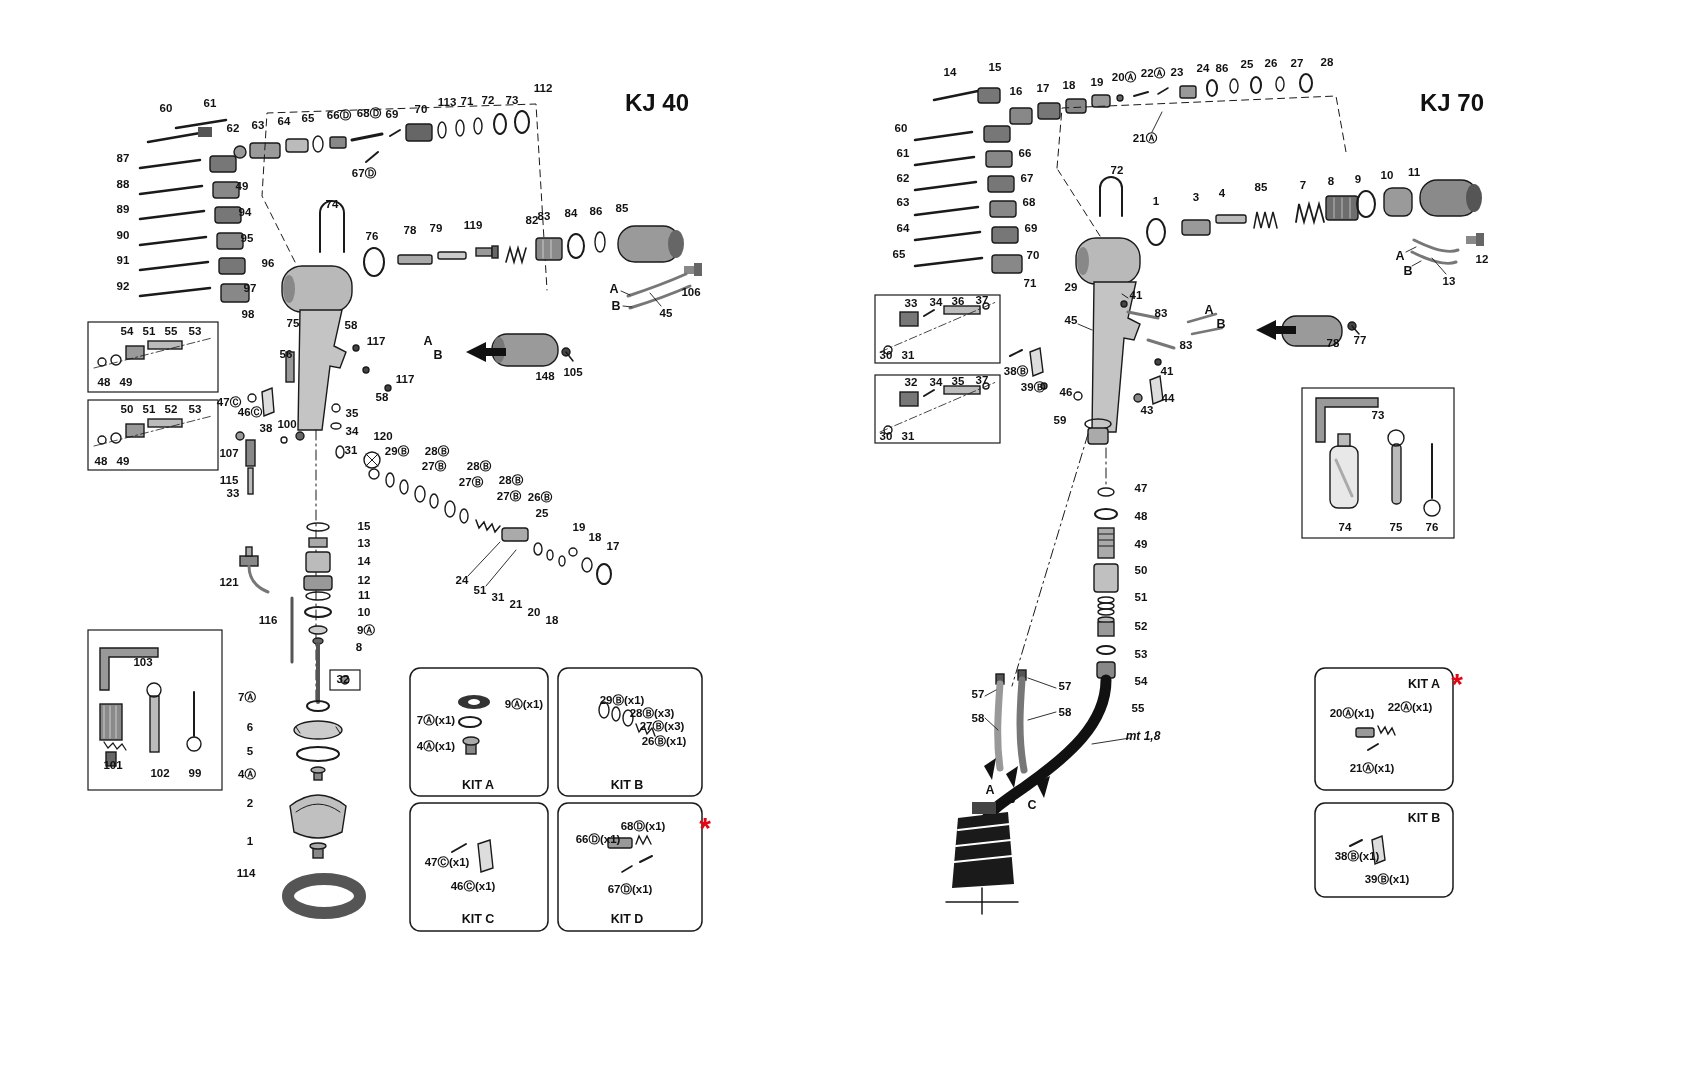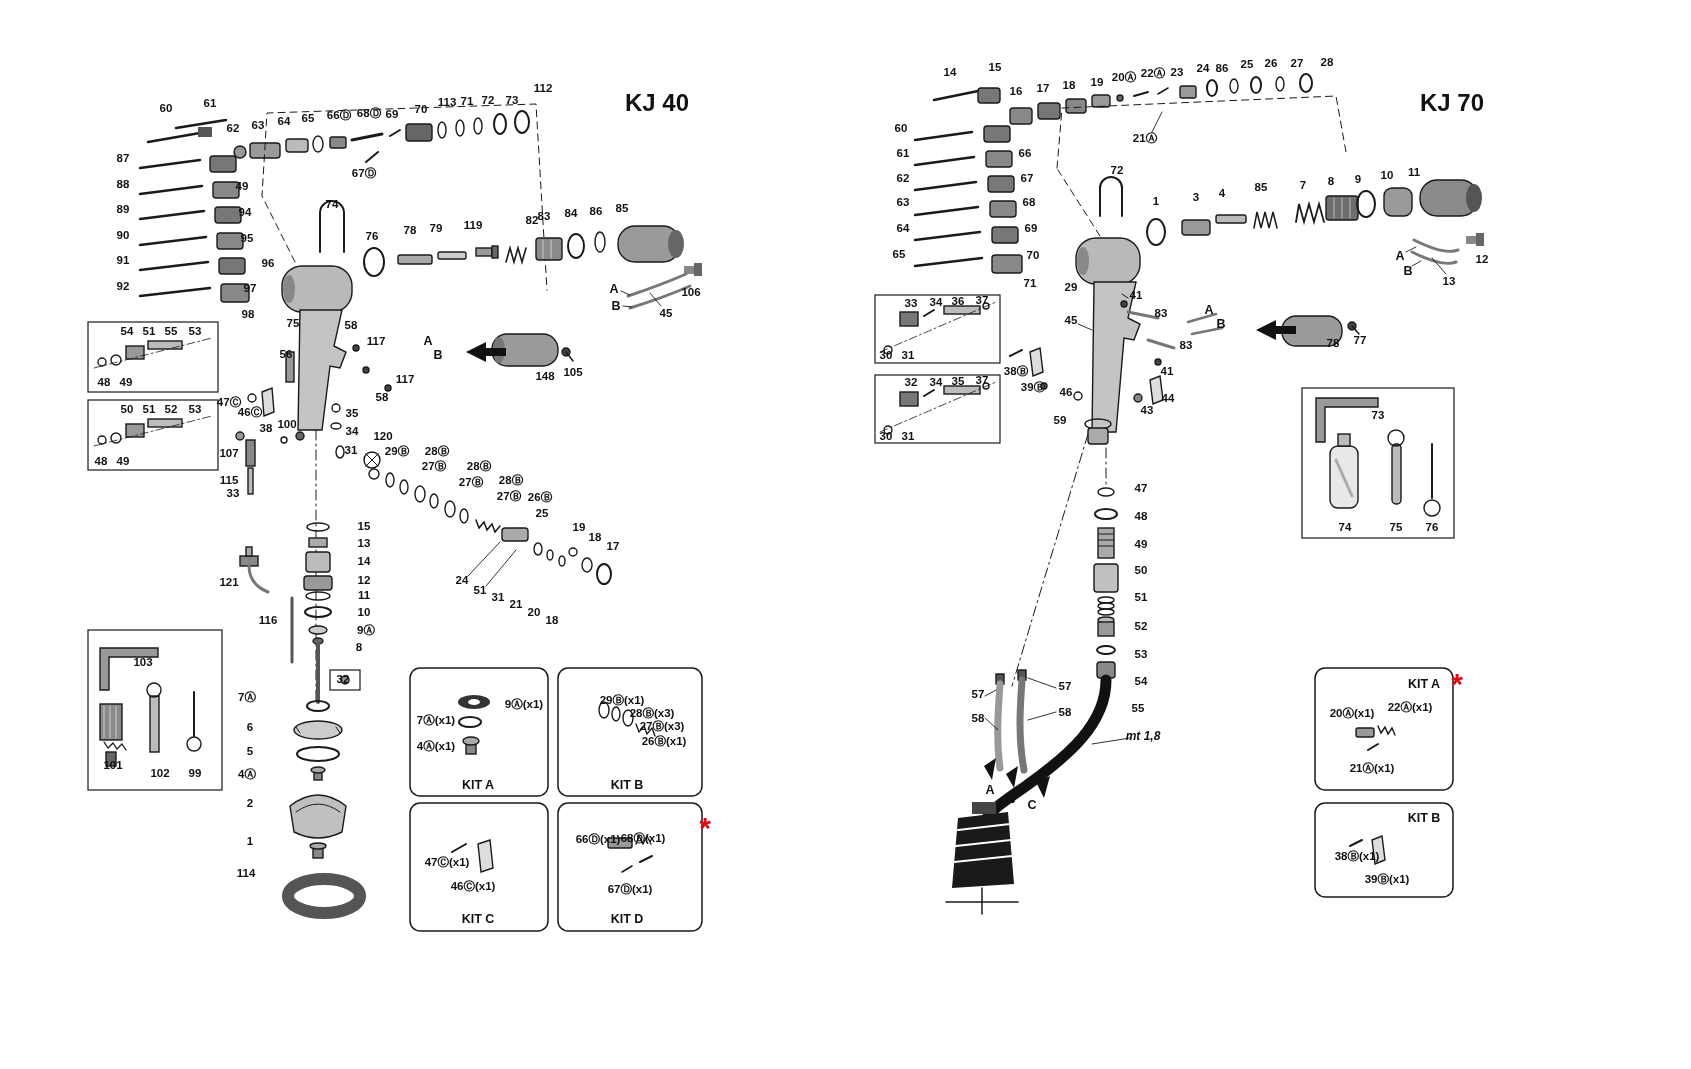--- a/index.html
+++ b/index.html
@@ -535,21 +535,21 @@
       <span style="left: 436px; top: 746px;">4Ⓐ(x1)</span>
       <span class="kit" style="left: 478px; top: 785px;">KIT A</span>
       <span style="left: 622px; top: 700px;">29Ⓑ(x1)</span>
       <span style="left: 652px; top: 713px;">28Ⓑ(x3)</span>
       <span style="left: 662px; top: 726px;">27Ⓑ(x3)</span>
       <span style="left: 664px; top: 741px;">26Ⓑ(x1)</span>
       <span class="kit" style="left: 627px; top: 785px;">KIT B</span>
       <span style="left: 447px; top: 862px;">47Ⓒ(x1)</span>
       <span style="left: 473px; top: 886px;">46Ⓒ(x1)</span>
       <span class="kit" style="left: 478px; top: 919px;">KIT C</span>
-      <span style="left: 643px; top: 826px; margin-top: 12px;">68Ⓓ(x1)</span>
+      <span style="left: 643px; top: 826px;">68Ⓓ(x1)</span>
       <span style="left: 598px; top: 839px;">66Ⓓ(x1)</span>
       <span style="left: 630px; top: 889px;">67Ⓓ(x1)</span>
       <span class="kit" style="left: 627px; top: 919px;">KIT D</span>
       <span class="star" style="left: 705px; top: 828px; color: rgb(227, 6, 19);">*</span>
       <span style="left: 950px; top: 72px;">14</span>
       <span style="left: 995px; top: 67px;">15</span>
       <span style="left: 1016px; top: 91px;">16</span>
       <span style="left: 1043px; top: 88px;">17</span>
       <span style="left: 1069px; top: 85px;">18</span>
       <span style="left: 1097px; top: 82px;">19</span>

